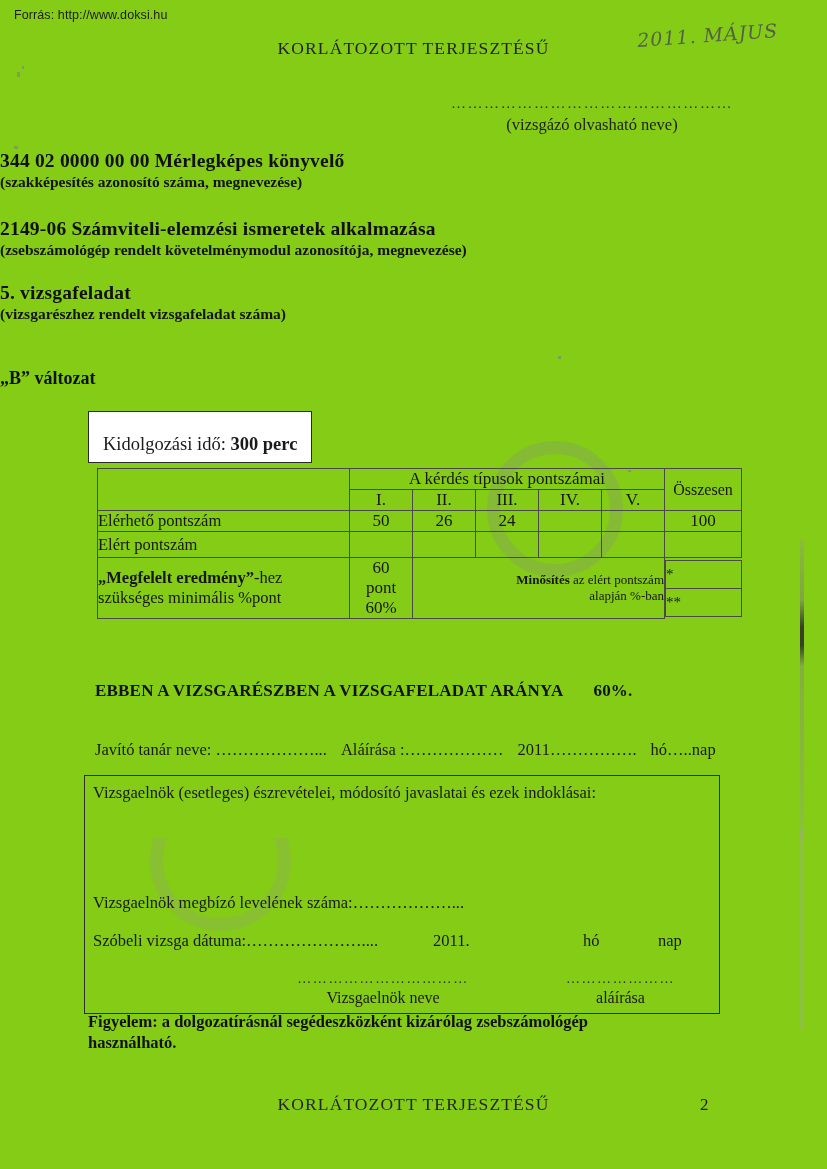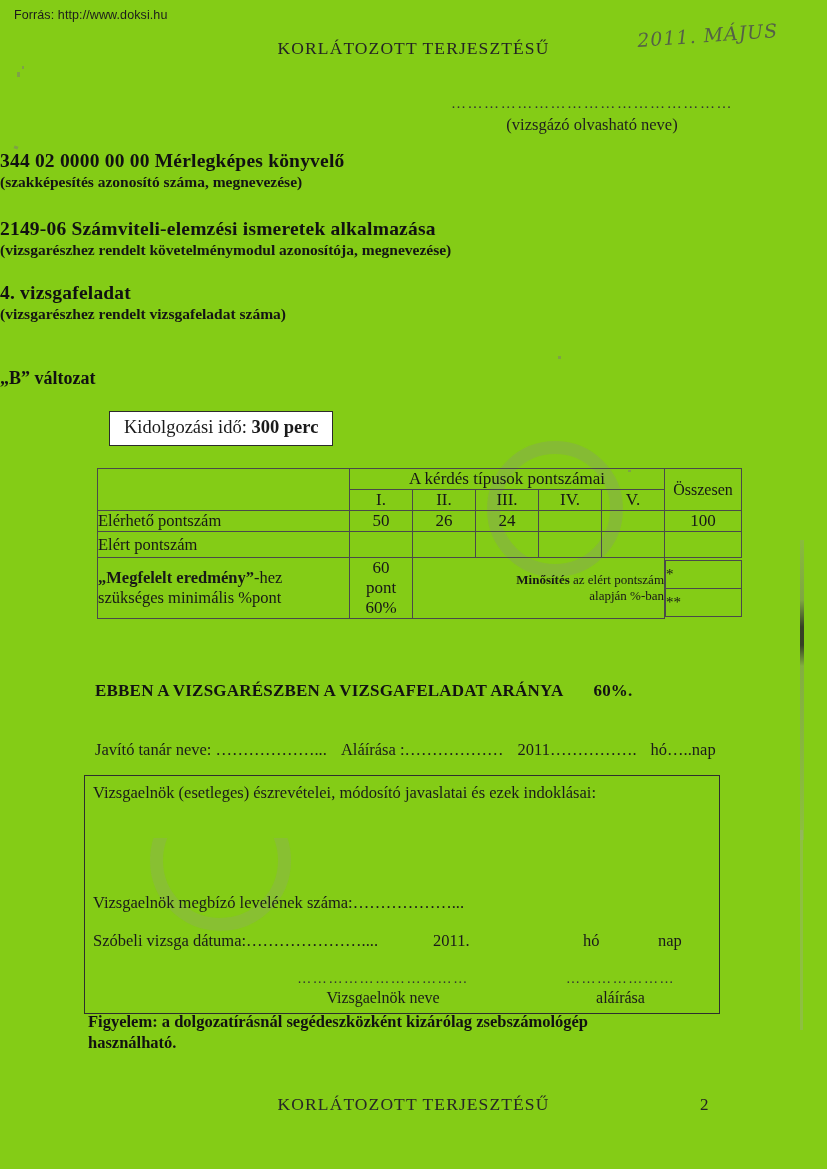--- a/index.html
+++ b/index.html
@@ -132,23 +132,23 @@
   }
   .variant {
     font-size: 18px;
     font-weight: bold;
     color: #111;
   }
 
   
   .time-box {
     position: absolute;
-    left: 109px; top: 411px;
+    left: 88px; top: 411px;
     border: 1.4px solid #2b2b2b;
-    padding: 5px 14px 7px 14px;
+    padding: 22px 14px 7px 14px;
     font-size: 18.5px;
     color: #1a1a1a;
     background: #fff;
   }
   .time-box b { font-weight: bold; }
 
   
   .score-table {
     position: absolute;
     left: 97px; top: 468px;
@@ -350,25 +350,25 @@
     <div class="name-caption">(vizsgázó olvasható neve)</div>
   </div>
 
   <div class="title-block t1">
     <div class="title-main">344 02 0000 00 00 Mérlegképes könyvelő</div>
     <div class="title-sub">(szakképesítés azonosító száma, megnevezése)</div>
   </div>
 
   <div class="title-block t2">
     <div class="title-main">2149-06 Számviteli-elemzési ismeretek alkalmazása</div>
-    <div class="title-sub">(vizsgarészhez rendelt követelménymodul azonosítója, megnevezése)</div>
+    <div class="title-sub">(zsebszámológép rendelt követelménymodul azonosítója, megnevezése)</div>
   </div>
 
   <div class="title-block t3">
-    <div class="title-main">4. vizsgafeladat</div>
+    <div class="title-main">5. vizsgafeladat</div>
     <div class="title-sub">(vizsgarészhez rendelt vizsgafeladat száma)</div>
   </div>
 
   <div class="title-block t4">
     <div class="variant">„B” változat</div>
   </div>
 
   <div class="time-box">
     <span>Kidolgozási idő: </span><b>300 perc</b>
   </div>

